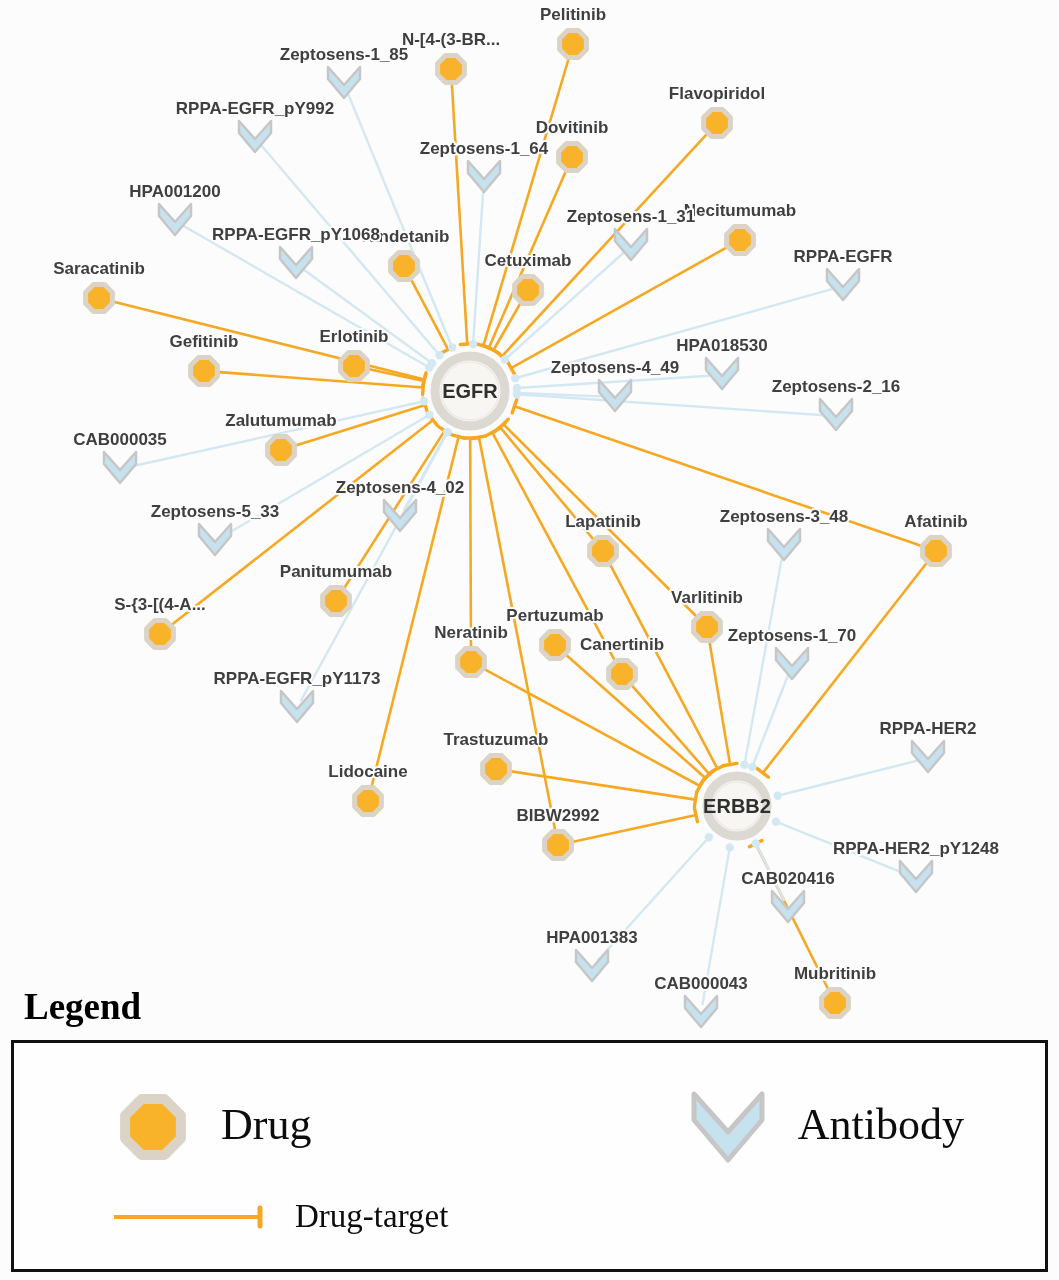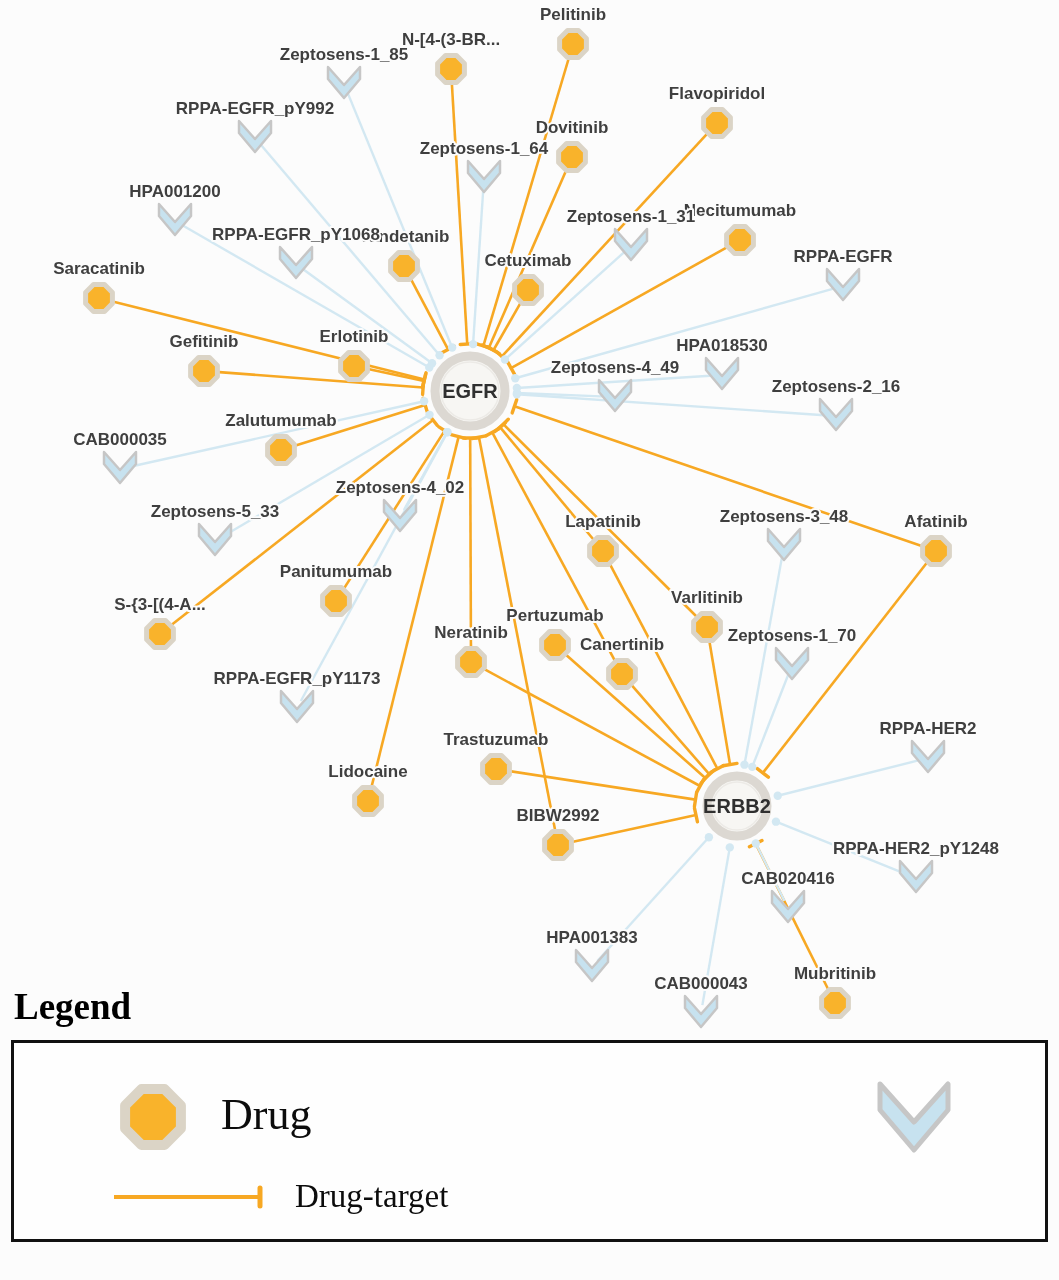--- a/index.html
+++ b/index.html
@@ -33,27 +33,27 @@
     position:absolute;
     left:0;
     top:985px;
     width:1059px;
   }
   .legend-title{
     font-family:"Liberation Serif",serif;
     font-weight:bold;
     font-size:37px;
     color:#000;
-    margin:0 0 12px 14px;
+    margin:0 0 12px 24px;
   }
   .legend-box{
     margin:0 11px;
     border:3px solid #111;
     background:#FEFEFE;
-    height:202px;
+    height:232px;
     display:flex;
     flex-direction:column;
     justify-content:space-evenly;
     padding:8px 26px;
     box-sizing:border-box;
   }
   .legend-row{display:flex;align-items:center;}
   .legend-nodes{justify-content:space-between;padding:0 55px 0 65px;}
   .legend-edges{padding-left:70px;}
   .legend-item{display:flex;align-items:center;gap:20px;}
@@ -380,20 +380,21 @@
         <div class="legend-item">
           <svg width="96" height="96">
             <polygon points="79.4,63.0 63.0,79.4 40.0,79.4 23.6,63.0 23.6,40.0 40.0,23.6 63.0,23.6 79.4,40.0" transform="translate(-3.5,-1.5)" fill="#F9B32B" stroke="#DBD4C6" stroke-width="10" stroke-linejoin="round"></polygon>
           </svg>
           <span class="legend-node-label">Drug</span>
         </div>
         <div class="legend-item">
           <svg width="100" height="90">
             <path d="M -34,-38 L 0,0 L 34,-38 L 34,-12 L 0,28 L -34,-12 Z" transform="translate(50,52)" fill="#C7E2EF" stroke="#C6C6C6" stroke-width="5" stroke-linejoin="round"></path>
           </svg>
+          <span class="legend-node-label">Antibody</span>
         </div>
       </div>
 
       <div class="legend-row legend-edges">
         <div class="legend-item">
           <svg width="165" height="24">
             <line x1="4" y1="12" x2="150" y2="12" stroke="#F7A823" stroke-width="4"></line>
             <line x1="150" y1="3" x2="150" y2="21" stroke="#F7A823" stroke-width="5" stroke-linecap="round"></line>
           </svg>
           <span class="legend-edge-label">Drug-target</span>

